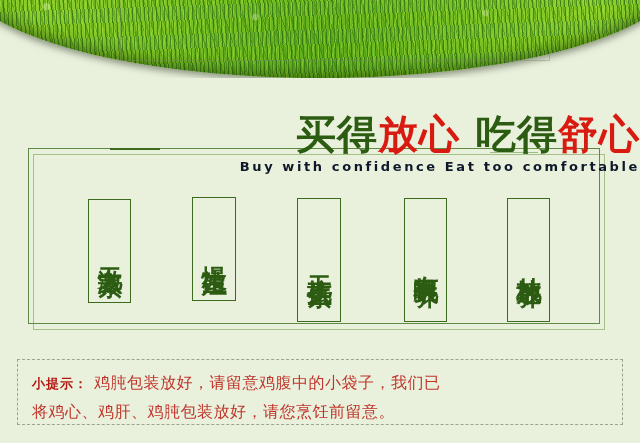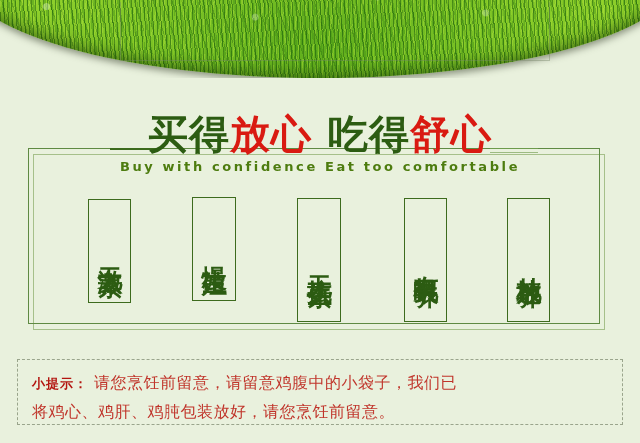--- a/index.html
+++ b/index.html
@@ -56,21 +56,21 @@
     border:1px solid #a6c08a;
   }
   .frame-inner{
     position:absolute;left:28px;top:148px;width:570px;height:174px;
     border:1px solid #5f8a43;
   }
 
   
   .title-block{
     position:absolute;left:0;top:112px;width:640px;
-    text-align:center;
+    text-align:right;
   }
   .rule{
     position:absolute;top:148px;height:0;border-top:2px solid #3c6b1d;
   }
   .rule-left {left:110px;width:50px;}
   .rule-right{left:490px;width:48px;border-top:1px solid #6d9b4c;}
   .rule-right2{position:absolute;top:152px;left:490px;width:48px;border-top:1px solid #9dbb82;height:0;}
 
   .headline{
     position:relative;
@@ -81,21 +81,21 @@
     margin:0;
   }
   .headline .hl-red{color:#d91a11;}
   .headline .gap{display:inline-block;width:16px;}
 
   .subtitle{
     position:relative;
     margin-top:3px;
     font-size:13px;
     letter-spacing:2.6px;
-    color:#4d7c0f;
+    color:#0f172a;
     font-weight:bold;
     white-space:nowrap;
   }
 
   
   .features{
     position:absolute;left:0;top:196px;width:640px;height:130px;
   }
   .feat{
     position:absolute;
@@ -175,16 +175,16 @@
   <div class="feat feat-4">
     <span>有机喂养</span>
   </div>
   <div class="feat feat-5">
     <span>林地放养</span>
   </div>
 </div>
 
 <div class="tip">
   <div class="tip-line">
-    <span class="tip-label">小提示：</span><span>请您烹饪前留意，请留意鸡腹中的小袋子，我们已</span>
+    <span class="tip-label">小提示：</span><span>鸡肫包装放好，请留意鸡腹中的小袋子，我们已</span>
   </div>
   <div class="tip-line">将鸡心、鸡肝、鸡肫包装放好，请您烹饪前留意。</div>
 </div>
 
 </body></html>

